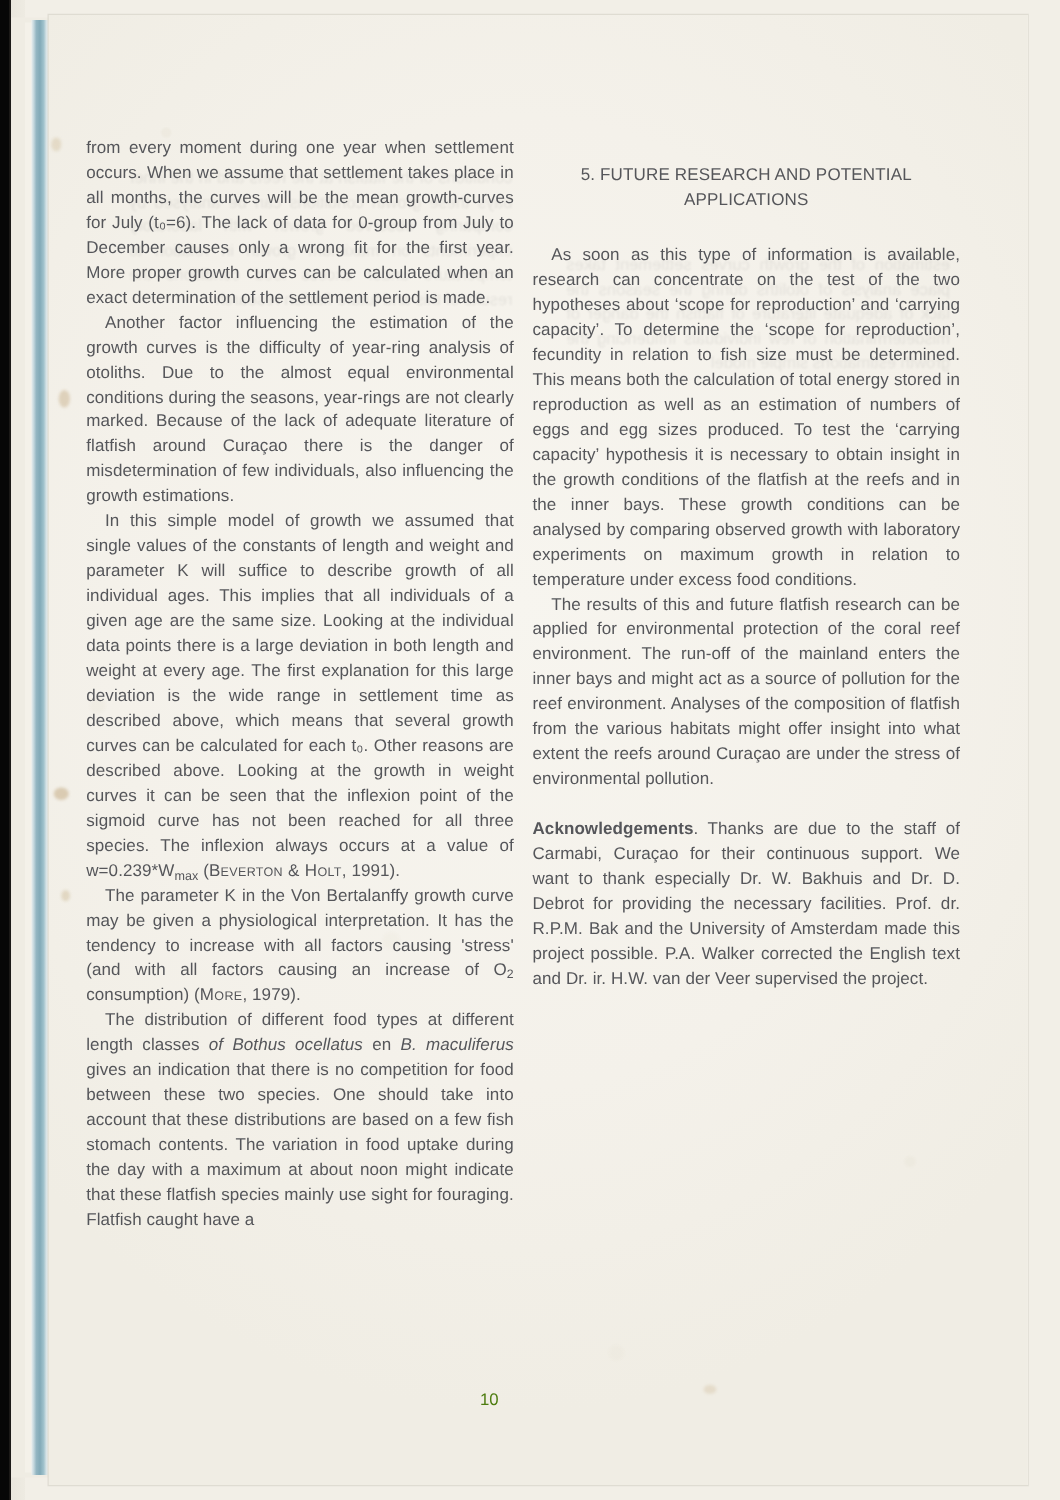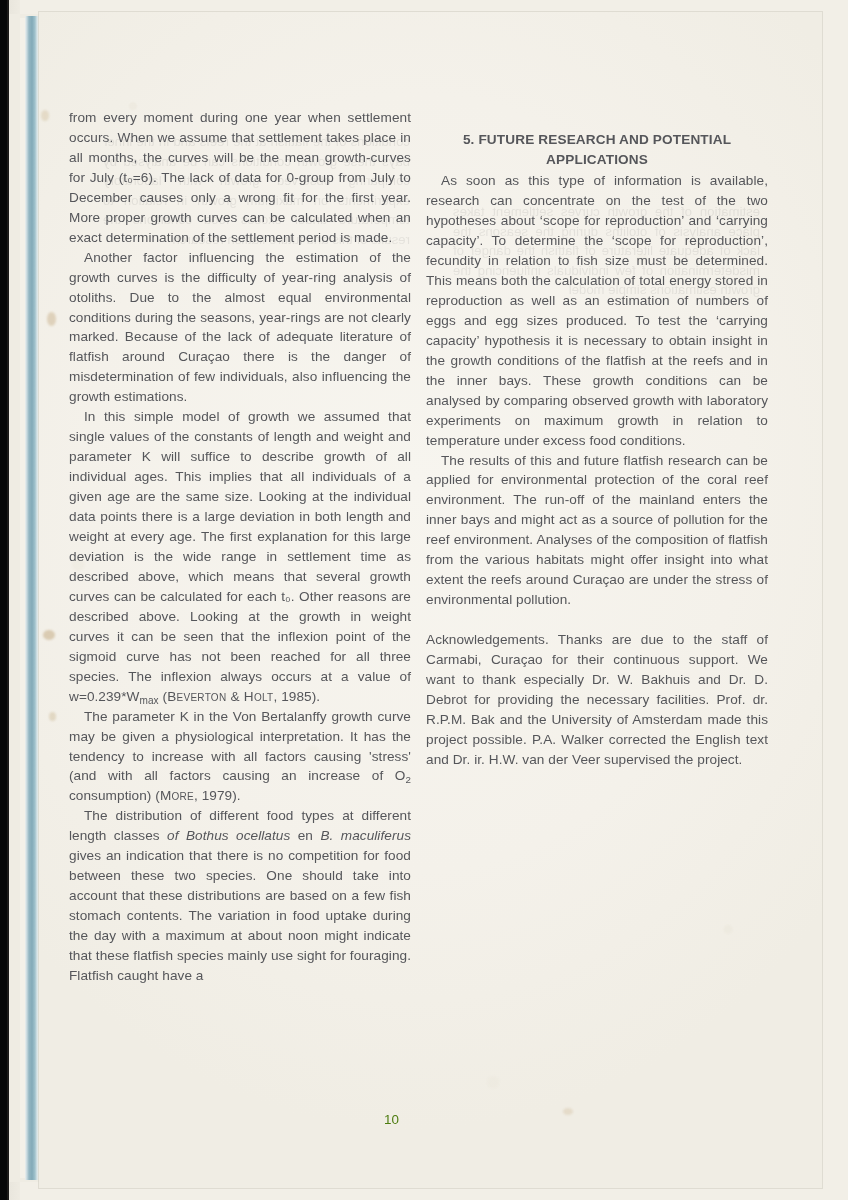--- a/index.html
+++ b/index.html
@@ -137,30 +137,30 @@
   #col-left  { left: 69px;  top: 108px; }
   #col-right { left: 426px; top: 108px; }
 
   .col p {
     margin: 0;
     text-indent: 15px;
   }
   .col p.noindent { text-indent: 0; }
 
   h2.section-heading {
-    margin: 22px 0 2px 0;
+    margin: 22px 0 25px 0;
     font-size: 13.6px;
     line-height: 19.6px;
-    font-weight: bold;
+    font-weight: normal;
     text-align: center;
     color: #55565a;
     letter-spacing: .01em;
   }
 
-  .ack-label { font-weight: normal; }
+  .ack-label { font-weight: bold; }
 
   em, i { font-style: italic; }
 
   .smallcaps {
     font-variant: small-caps;
     letter-spacing: .02em;
     margin-top: 44px;
   }
 
   sub { font-size: .72em; line-height: 0; vertical-align: -.28em; }
@@ -204,21 +204,21 @@
       <div class="gcol gright">conditions of the flatfish at the reefs and in the inner bays these growth conditions can be analysed by comparing observed growth with laboratory experiments on maximum growth in relation to temperature under excess food conditions the results of this and future flatfish research</div>
     </div>
   </div>
 
   <div id="blurwrap">
 
     <div class="col" id="col-left">
       <p class="noindent">from every moment during one year when settlement occurs. When we assume that settlement takes place in all months, the curves will be the mean growth-curves for July (t₀=6). The lack of data for 0-group from July to December causes only a wrong fit for the first year. More proper growth curves can be calculated when an exact determination of the settlement period is made.</p>
       <p>Another factor influencing the estimation of the growth curves is the difficulty of year-ring analysis of otoliths. Due to the almost equal environmental conditions during the seasons, year-rings are not clearly marked. Because of the lack of adequate literature of flatfish around Curaçao there is the danger of misdetermination of few individuals, also influencing the growth estimations.</p>
       <p><span>In this simple model of growth we assumed that single values of the constants of length and weight and parameter K will suffice to describe growth of all individual ages. This implies that all individuals of a given age are the same size. Looking at the individual data points there is a large deviation in both length and weight at every age. The first explanation for this large deviation is the wide range in settlement time as described above, which means that several growth curves can be calculated for each t₀. Other reasons are described above. Looking at the growth in weight curves it can be seen that the inflexion point of the sigmoid curve has not been reached for all three species. The inflexion always occurs at a value of</span>
-        <span class="wmax"><span>w=0.239*W</span><sub>max</sub></span><span> (</span><span class="smallcaps">Beverton &amp; Holt</span><span>, 1985).</span>
+        <span class="wmax"><span>w=0.239*W</span><sub>max</sub></span><span> (</span><span class="smallcaps">Beverton &amp; Holt</span><span>, 1991).</span>
       </p>
       <p><span>The parameter K in the Von Bertalanffy growth curve may be given a physiological interpretation. It has the tendency to increase with all factors causing 'stress' (and with all factors causing an increase of O<sub>2</sub> consumption) </span><span>(</span><span class="smallcaps">More</span><span>, 1979).</span>
       </p>
       <p><span>The distribution of different food types at different length classes </span><em>of Bothus ocellatus</em><span> en </span><em>B. maculiferus</em><span> gives an indication that there is no competition for food between these two species. One should take into account that these distributions are based on a few fish stomach contents. The variation in food uptake during the day with a maximum at about noon might indicate that these flatfish species mainly use sight for fouraging. Flatfish caught have a</span>
       </p>
     </div>
 
     <div class="col" id="col-right">
       <h2 class="section-heading">5. FUTURE RESEARCH AND POTENTIAL APPLICATIONS</h2>
       <p>As soon as this type of information is available, research can concentrate on the test of the two hypotheses about ‘scope for reproduction’ and ‘carrying capacity’. To determine the ‘scope for reproduction’, fecundity in relation to fish size must be determined. This means both the calculation of total energy stored in reproduction as well as an estimation of numbers of eggs and egg sizes produced. To test the ‘carrying capacity’ hypothesis it is necessary to obtain insight in the growth conditions of the flatfish at the reefs and in the inner bays. These growth conditions can be analysed by comparing observed growth with laboratory experiments on maximum growth in relation to temperature under excess food conditions.</p>

